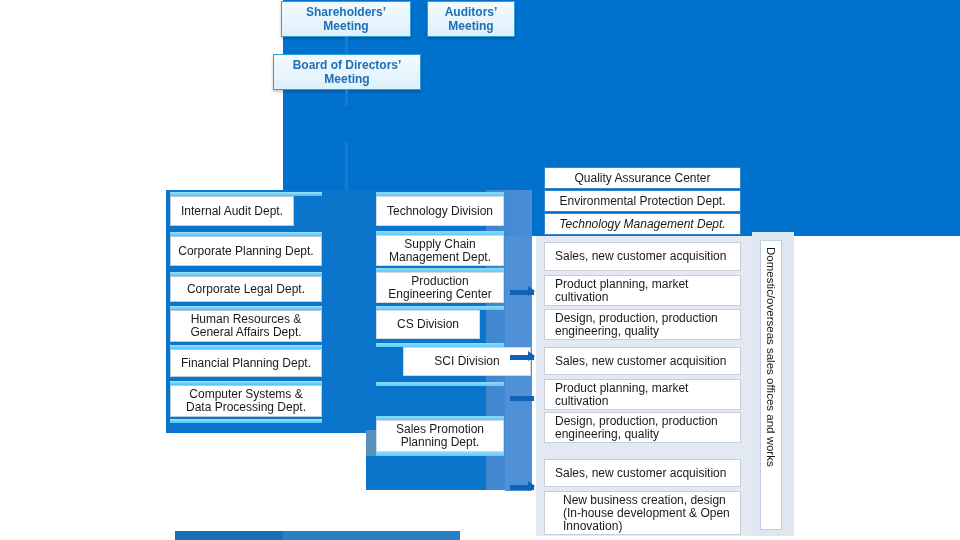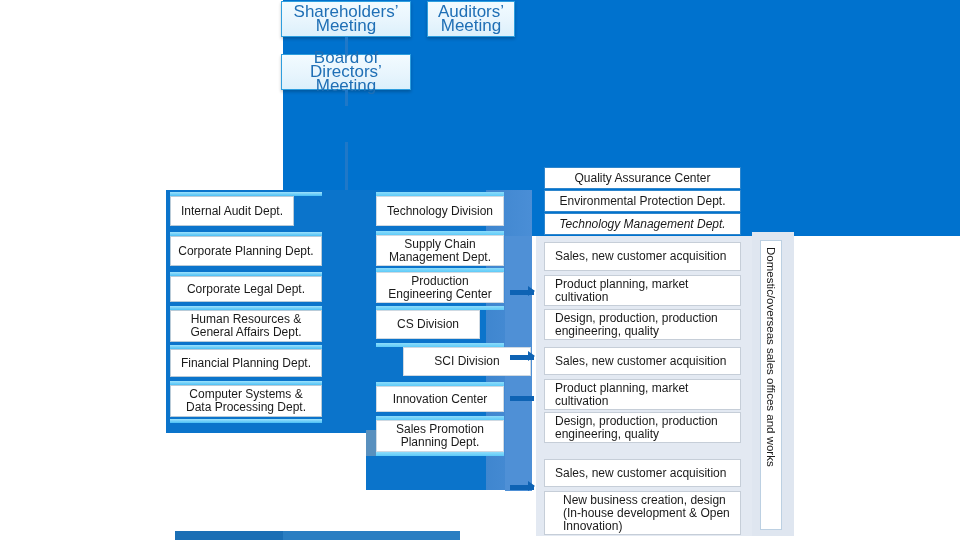--- a/index.html
+++ b/index.html
@@ -72,22 +72,23 @@
     font-size:12px;
     line-height:13px;
     padding:2px 4px;
   }
   
   .box-top{
     background:linear-gradient(180deg,#f2fbff 0%,#e8f5fd 55%,#dcf0fb 100%);
     border:1px solid #2e9ede;
     color:#1f6fb5;
     box-shadow:0 2px 3px rgba(0,0,0,.22);
-    font-size:17px;
+    font-size:12px;
     line-height:14px;
+    font-weight:bold;
   }
   
   .box-white{
     background:#ffffff;
     border:1px solid #b9cbd8;
   }
   .box-white-mid{
     background:#ffffff;
     border:1px solid #cfd9e2;
   }
@@ -169,21 +170,21 @@
   <div class="panel-right-2"></div>
 
   <div class="box box-top" style="left:281px;top:1px;width:130px;height:36px;">
     <span>Shareholders’ Meeting</span>
   </div>
 
   <div class="box box-top" style="left:427px;top:1px;width:88px;height:36px;">
     <span>Auditors’ Meeting</span>
   </div>
 
-  <div class="box box-top" style="left:281px;top:54px;width:130px;height:36px;">
+  <div class="box box-top" style="left:273px;top:54px;width:148px;height:36px;">
     <span>Board of Directors’ Meeting</span>
   </div>
 
 
   <div style="position:absolute;left:345px;top:37px;width:3px;height:17px;background:#1f78c8;"></div>
   <div style="position:absolute;left:345px;top:90px;width:3px;height:16px;background:#1f78c8;"></div>
   <div style="position:absolute;left:345px;top:142px;width:3px;height:48px;background:#1f78c8;"></div>
 
   <div class="sep sep-left" style="left:170px;top:192px;width:152px;"></div>
   <div class="box box-white" style="left:170px;top:196px;width:124px;height:30px;justify-content:center;">
@@ -236,23 +237,20 @@
   <div class="box box-white-mid" style="left:376px;top:310px;width:104px;height:29px;">
     <span>CS Division</span>
   </div>
 
   <div class="sep" style="left:376px;top:343px;width:128px;"></div>
   <div class="box box-white-mid" style="left:376px;top:347px;width:128px;height:29px;margin-left:27px;">
     <span>SCI Division</span>
   </div>
 
   <div class="sep" style="left:376px;top:382px;width:128px;"></div>
-  <div class="box box-white-mid" style="left:376px;top:386px;width:128px;height:26px;">
-    <span>Innovation Center</span>
-  </div>
 
   <div class="sep" style="left:376px;top:416px;width:128px;"></div>
   <div class="box box-white-mid" style="left:376px;top:420px;width:128px;height:32px;">
     <span>Sales Promotion Planning Dept.</span>
   </div>
 
   <div class="sep" style="left:376px;top:452px;width:128px;"></div>
 
   <div class="stub stub-dark" style="left:510px;top:290px;width:24px;"></div>
   <div class="arrow" style="left:528px;top:286px;"></div>

